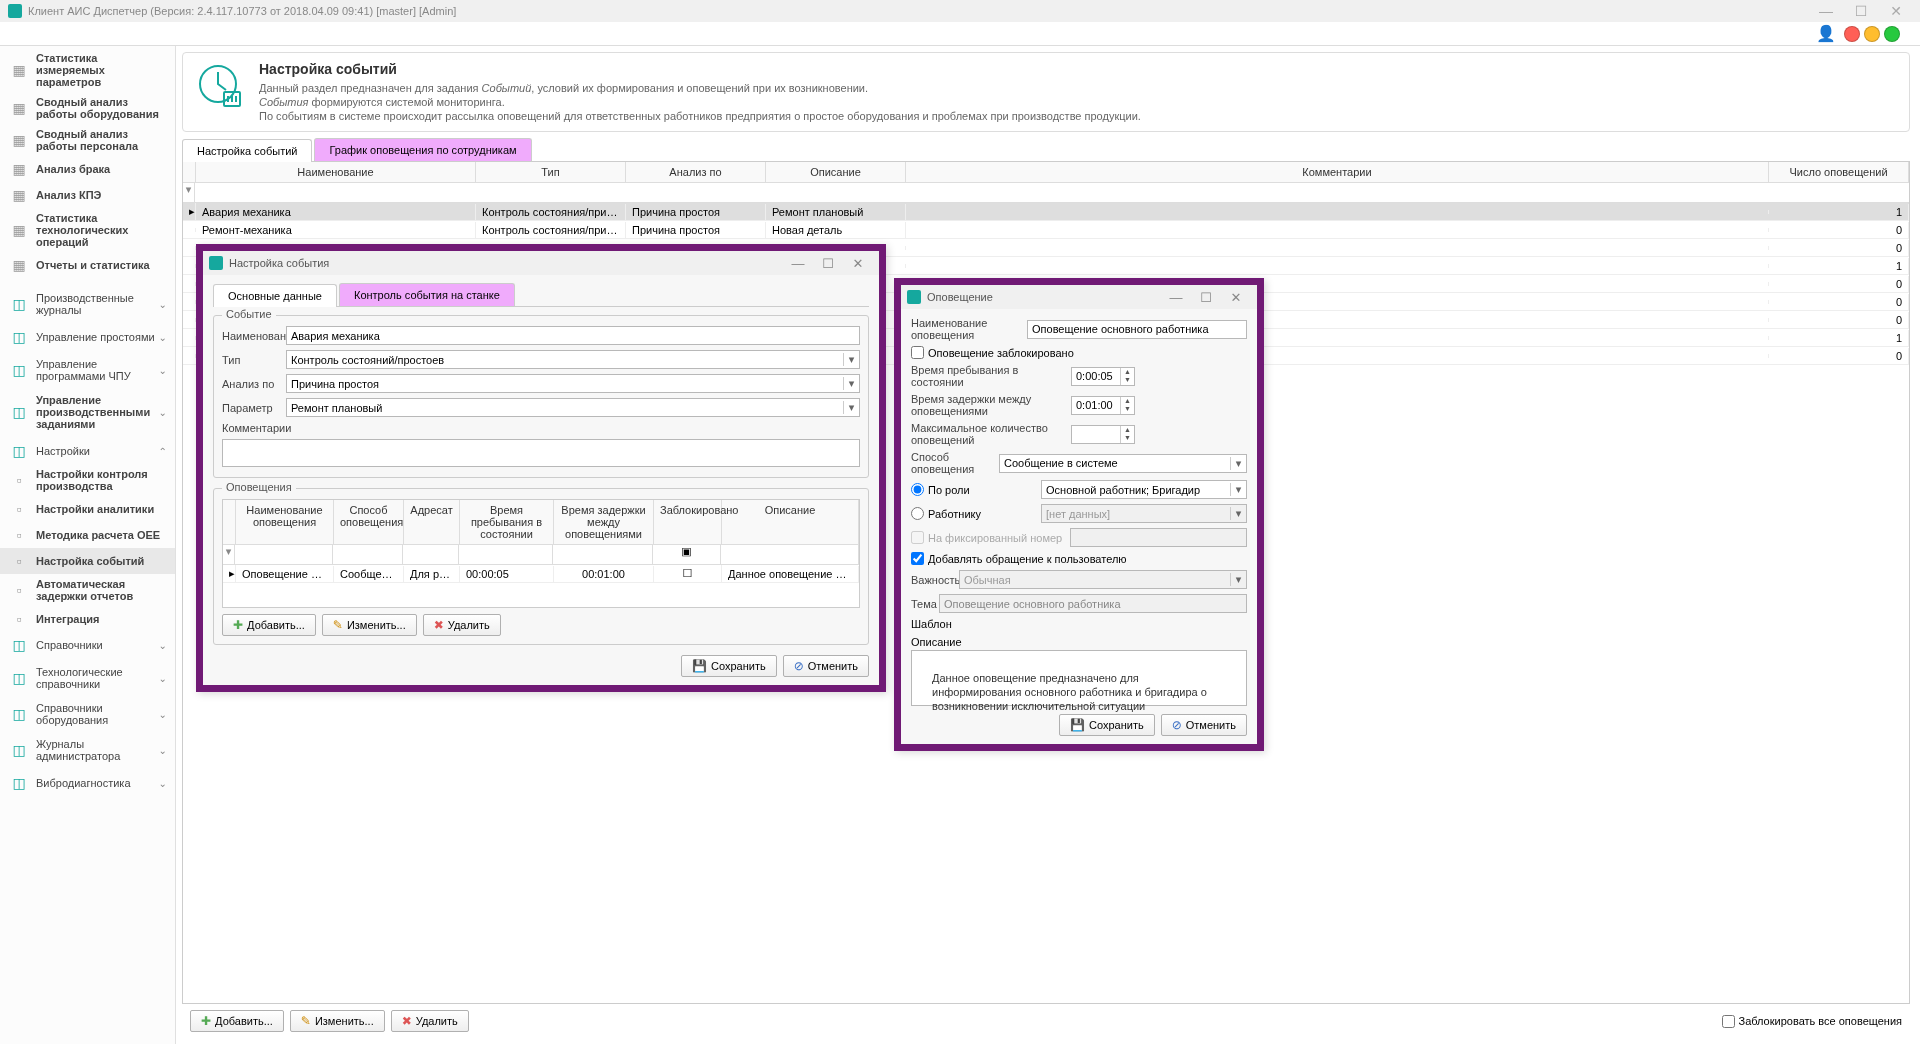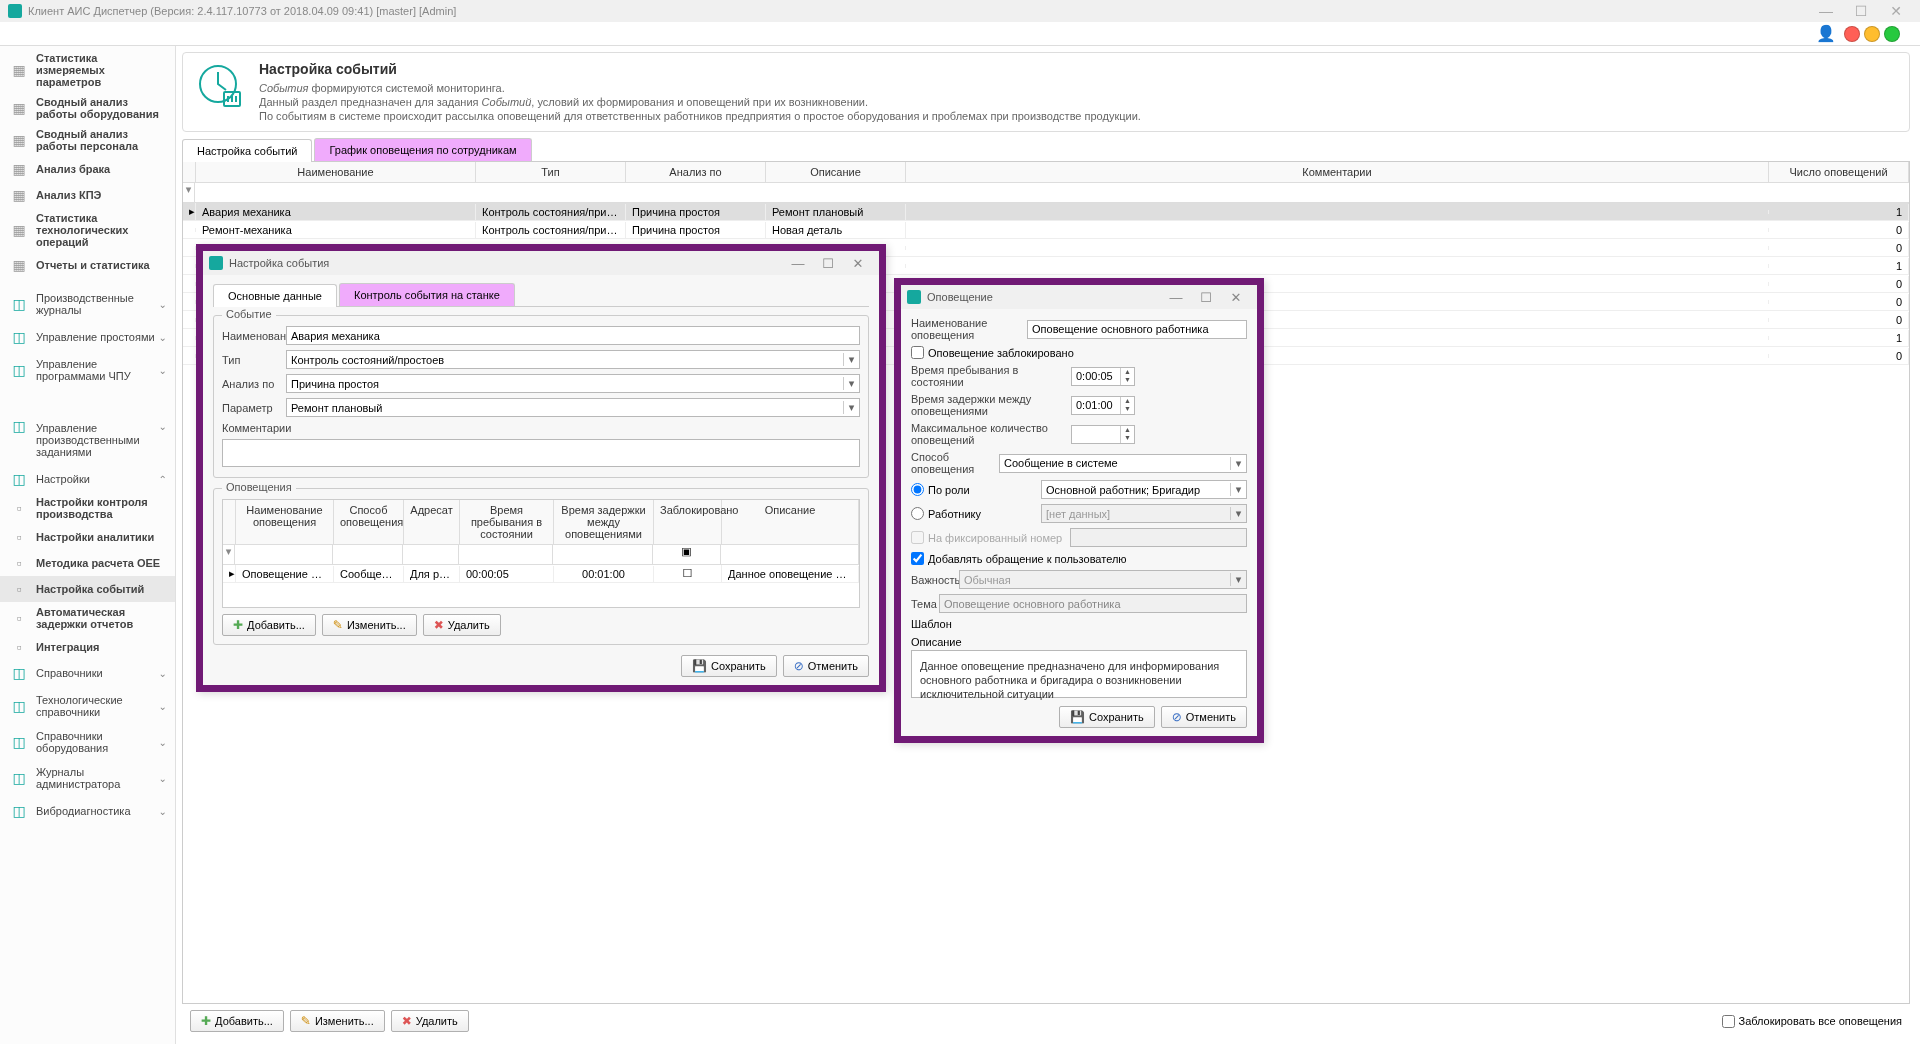--- a/index.html
+++ b/index.html
@@ -80,21 +80,21 @@
 .spinner { display: flex; align-items: center; border: 1px solid #b8b8b8; background: #fff; height: 19px; width: 64px; }
 .spinner span { flex: 1; padding: 0 4px; }
 .spinner .sp { width: 14px; display: flex; flex-direction: column; border-left: 1px solid #ccc; height: 100%; }
 .spinner .sp div { flex: 1; text-align: center; font-size: 7px; line-height: 8px; color: #555; }
 
 .radio, .check { display: inline-flex; align-items: center; gap: 4px; }
 .radio input, .check input { margin: 0; }
 
 .template-box { border: 1px solid #b8b8b8; background: #fff; height: 70px; padding: 4px; font-size: 11px; line-height: 14px; }
 .template-box .tag { background: #54d454; }
-.desc-box { border: 1px solid #b8b8b8; background: #fff; height: 48px; padding: 8px; font-size: 11px; line-height: 14px; color: #333; }
+.desc-box { border: 1px solid #b8b8b8; background: #fff; height: 56px; padding: 20px; font-size: 11px; line-height: 14px; color: #333; }
 </style>
 </head>
 <body>
 
 <div class="titlebar">
   <div class="app-icon"></div>
   <span>Клиент АИС Диспетчер (Версия: 2.4.117.10773 от 2018.04.09 09:41) [master]  [Admin]</span>
   <div class="spacer"></div>
   <div class="win-buttons">
     <span>—</span>
@@ -156,21 +156,21 @@
       </div>
       <div style="height:4px;"></div>
       <div class="nav-item">
         <div class="nav-ico">◫</div>
         <div class="nav-label" style="font-weight:normal;">Управление программами ЧПУ</div>
         <div class="nav-chevron">⌄</div>
       </div>
       <div style="height:4px;"></div>
       <div class="nav-item">
         <div class="nav-ico">◫</div>
-        <div class="nav-label" style="font-weight:normal;margin-top:28px;">Управление производственными заданиями</div>
+        <div class="nav-label" style="font-weight:bold;">Управление производственными заданиями</div>
         <div class="nav-chevron">⌄</div>
       </div>
       <div style="height:4px;"></div>
       <div class="nav-item">
         <div class="nav-ico">◫</div>
         <div class="nav-label" style="font-weight:normal;">Настройки</div>
         <div class="nav-chevron">⌃</div>
       </div>
       <div class="nav-item " style="padding-left:8px;">
         <div class="nav-ico dim">▫</div>
@@ -233,22 +233,22 @@
       <div class="header-ico">
         <svg width="48" height="48" viewBox="0 0 48 48" fill="none" stroke="#15a89e" stroke-width="2">
             <circle cx="22" cy="22" r="18"></circle>
             <path d="M22 10v12l8 6"></path>
             <rect x="28" y="30" width="16" height="14" rx="1"></rect>
             <path d="M32 34v6M36 34v6M40 34v6"></path>
           </svg>
       </div>
       <div class="header-text">
         <h2>Настройка событий</h2>
+        <p><span>Данный раздел предназначен для задания </span><em>Событий</em><span>, условий их формирования и оповещений при их возникновении.</span></p>
         <p><em>События</em><span> формируются системой мониторинга.</span></p>
-        <p><span>Данный раздел предназначен для задания </span><em>Событий</em><span>, условий их формирования и оповещений при их возникновении.</span></p>
         <p>По событиям в системе происходит рассылка оповещений для ответственных работников предприятия о простое оборудования и проблемах при производстве продукции.</p>
       </div>
     </div>
 
     <div class="tabs-row">
       <div class="tab active">Настройка событий</div>
       <div class="tab">График оповещения по сотрудникам</div>
     </div>
 
     <div class="grid" style="flex:1;margin-top:-1px;">

